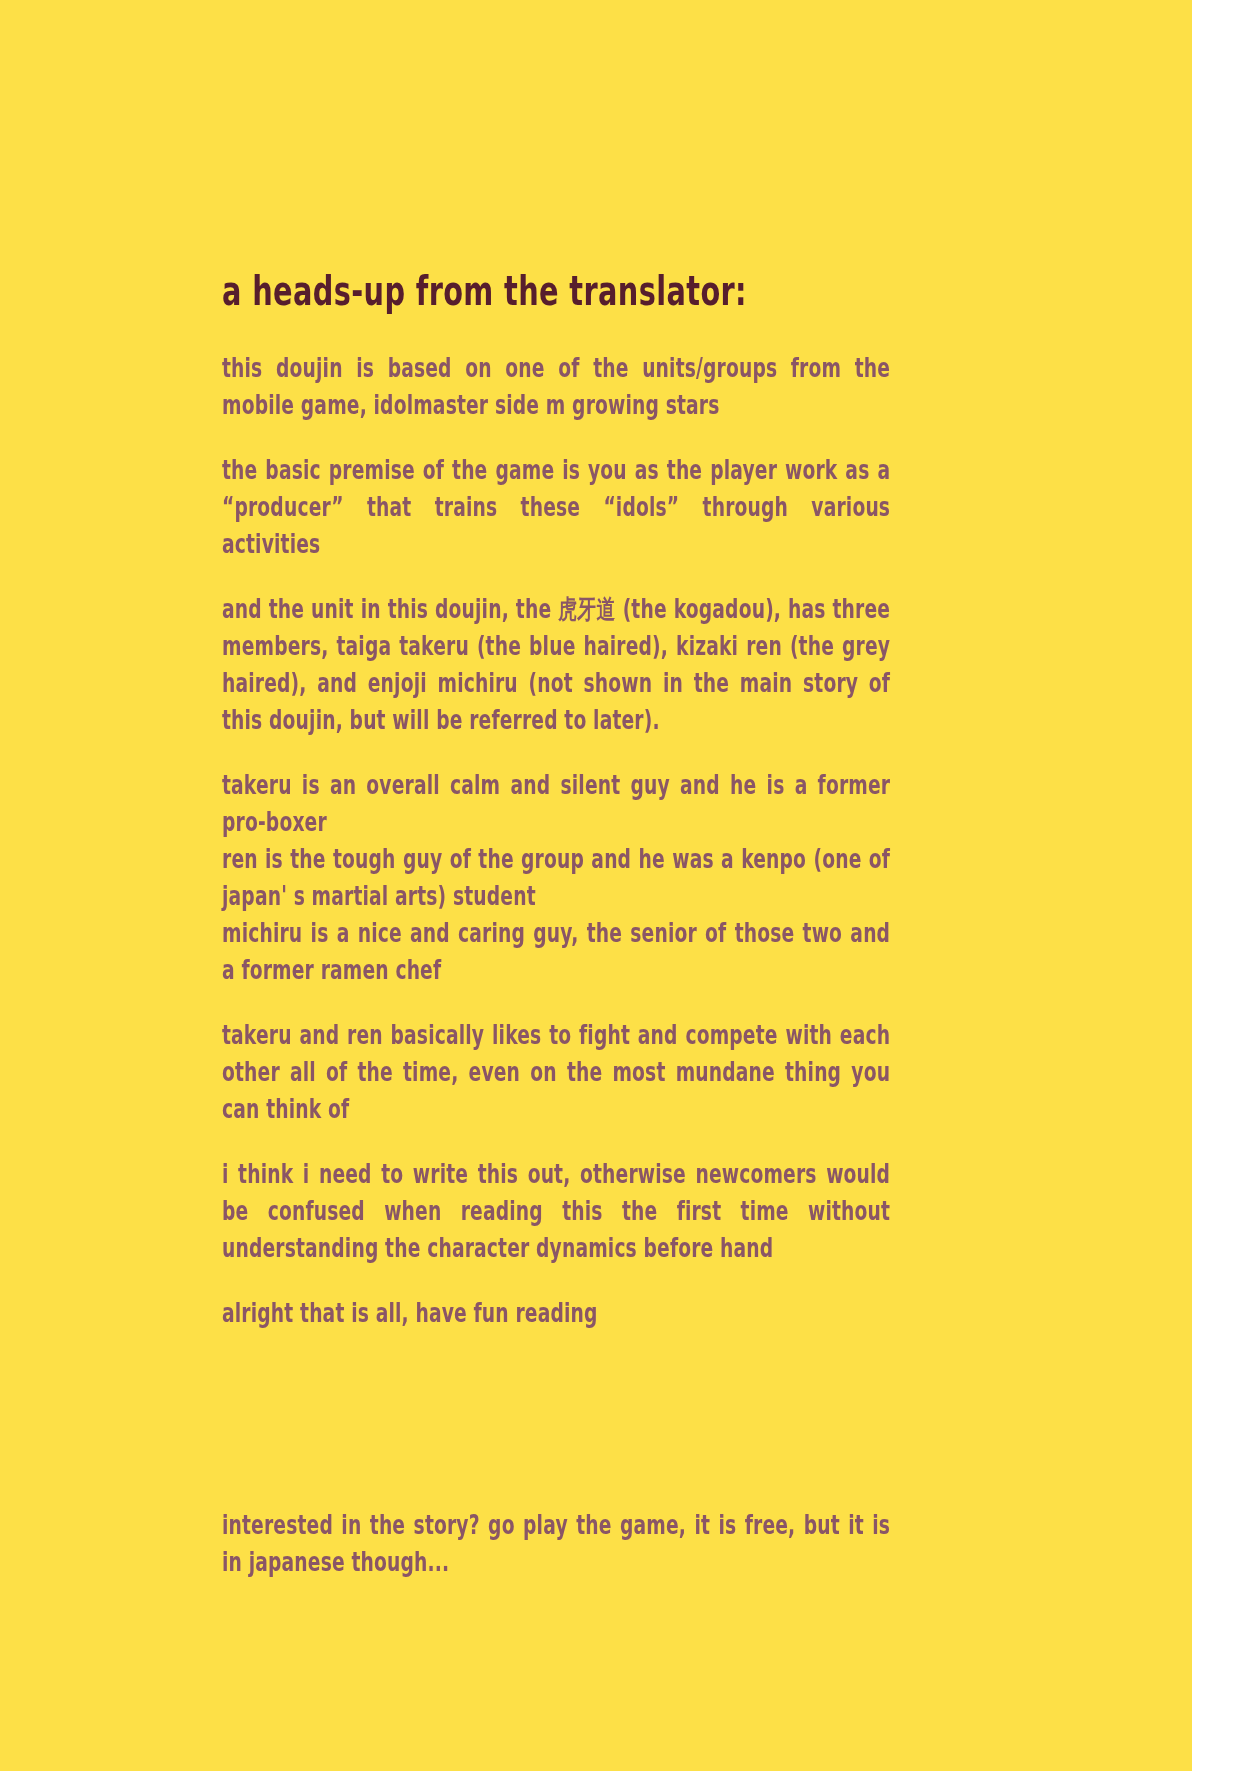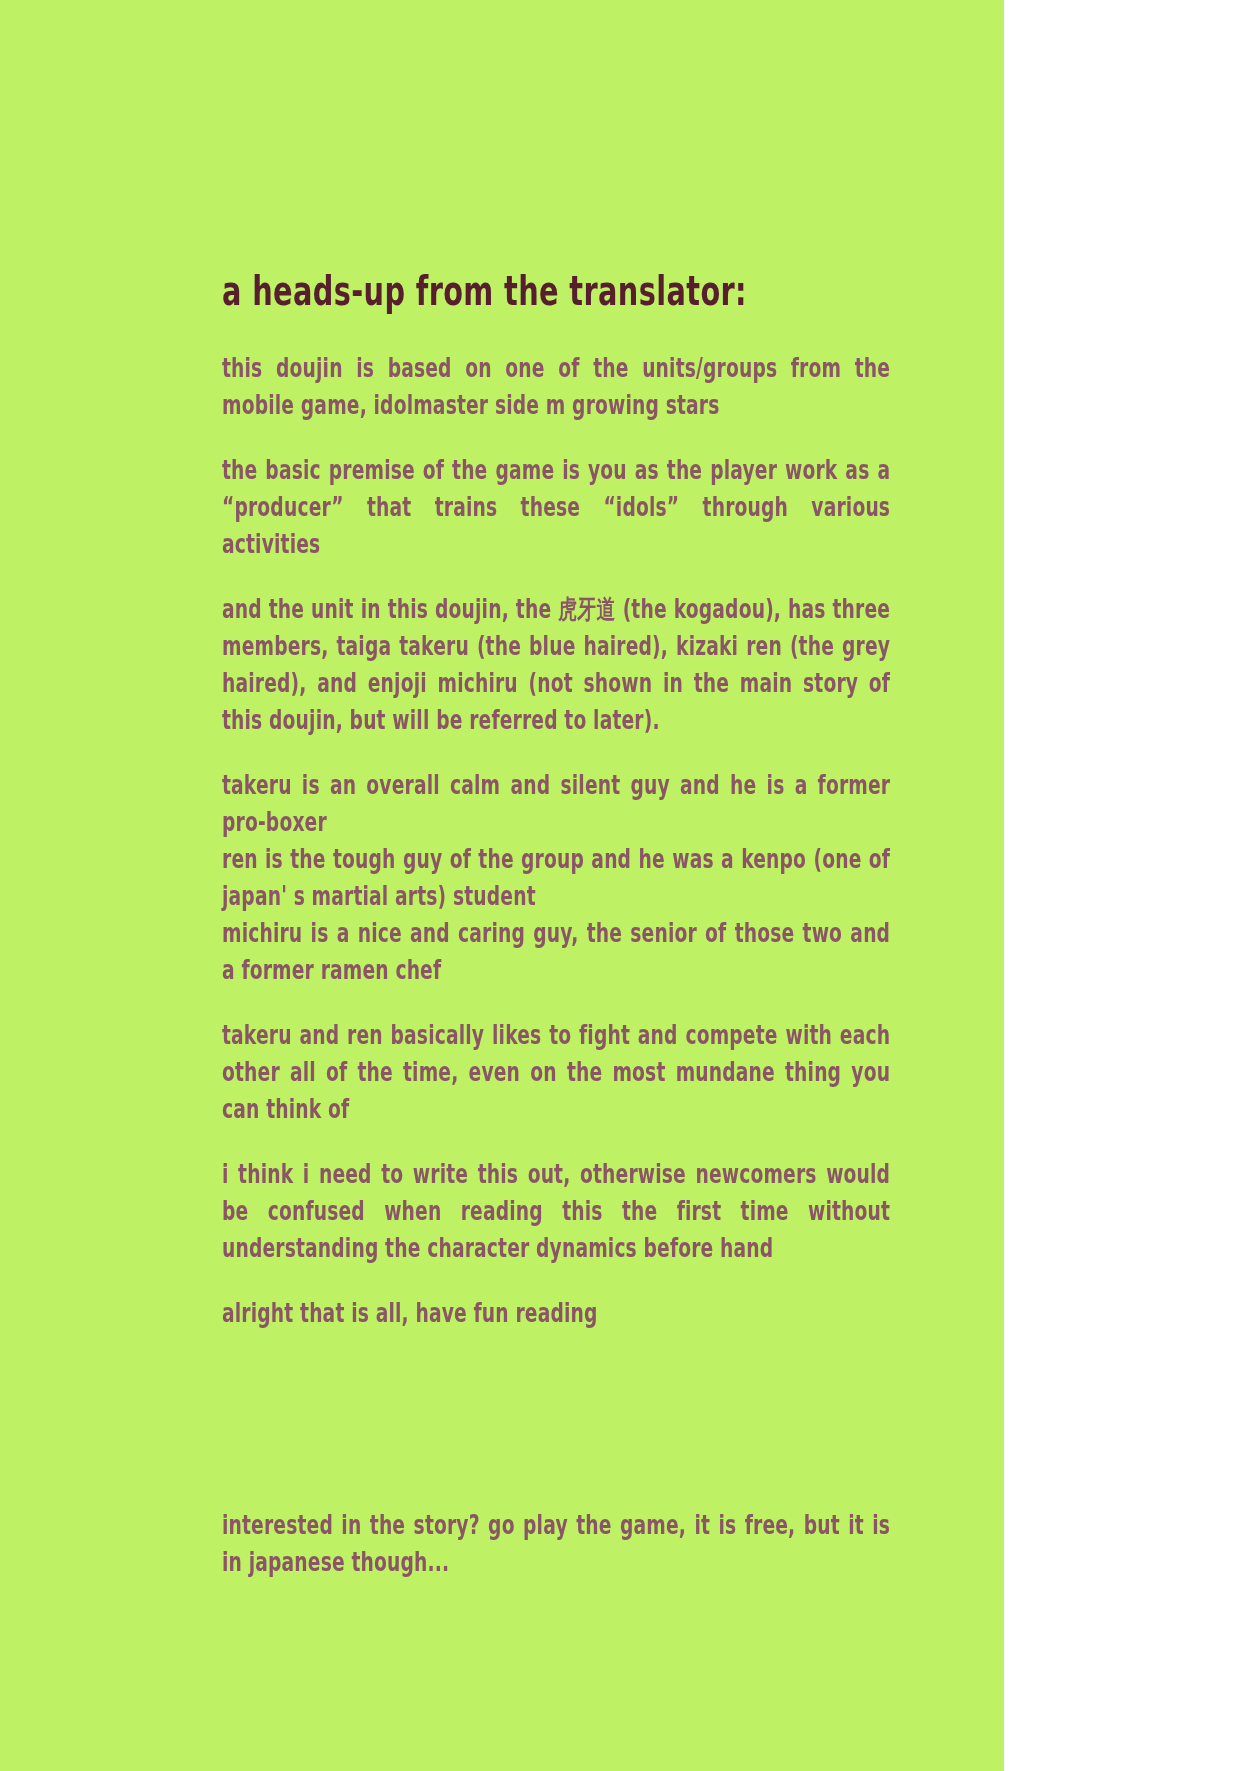--- a/index.html
+++ b/index.html
@@ -2,23 +2,23 @@
 <html><head>
 <meta charset="utf-8">
 <style>
   html, body {
     margin: 0;
     padding: 0;
     background: #ffffff;
   }
   .page {
     position: relative;
-    width: 1004px;
+    width: 1192px;
     height: 1771px;
-    background: #bef264;
+    background: #fde047;
     overflow: hidden;
     font-family: "DejaVu Sans", sans-serif;
   }
   .content {
     position: absolute;
     left: 222px;
     top: 0;
     width: 928px;              
     transform: scaleX(0.72);   
     transform-origin: 0 0;

